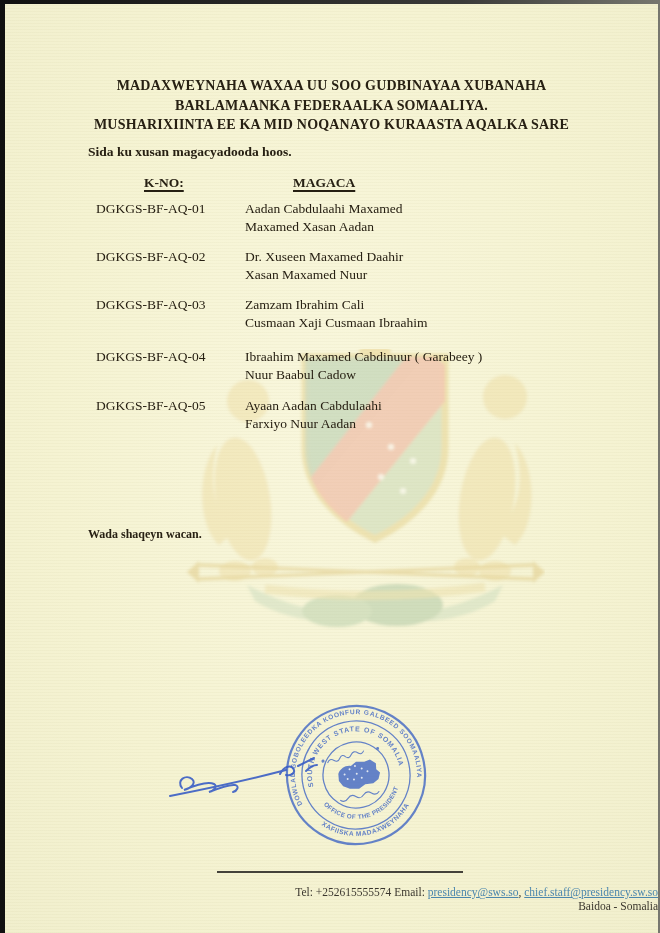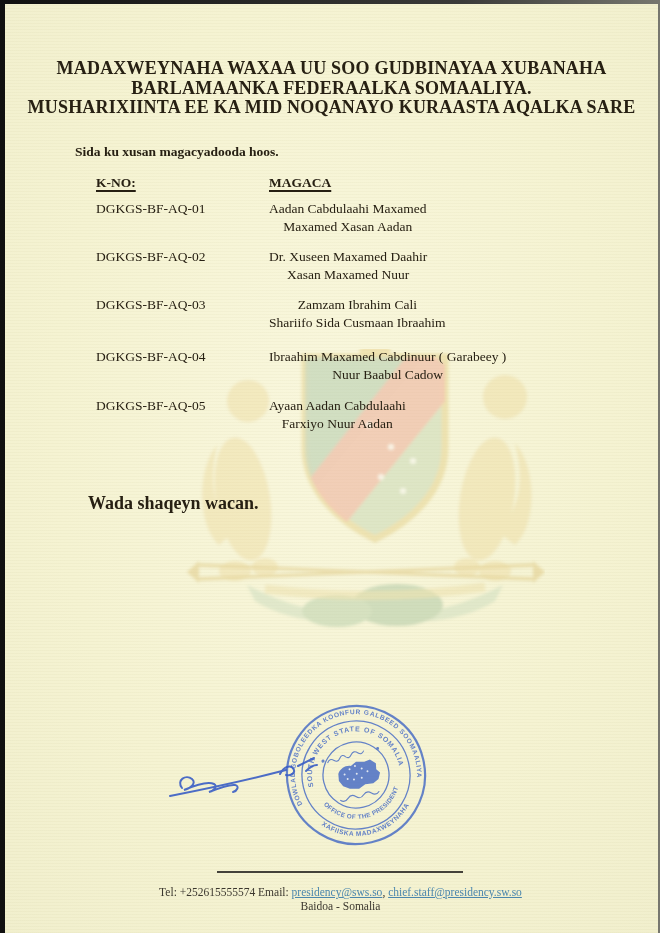--- a/index.html
+++ b/index.html
@@ -6,36 +6,36 @@
   html,body { width:660px; height:933px; }
   body { font-family:"Liberation Serif", serif; background:#14140f; overflow:hidden; }
   .photo { position:relative; width:660px; height:933px; background:linear-gradient(90deg,#101010,#3a3a38 70%,#77776f); }
   .paper {
     position:absolute; left:5px; top:4px; right:2px; bottom:0;
     background:
       repeating-linear-gradient(0deg, rgba(120,110,40,0.035) 0 1px, rgba(0,0,0,0) 1px 3px),
       radial-gradient(ellipse at 50% 45%, #f9f7dd 0%, #f5f3d2 60%, #f1efcd 100%);
     color:#272013;
   }
-  .title { position:absolute; left:0; right:0; top:55px; text-align:center;
-    font-weight:bold; font-size:18px; line-height:19.5px; letter-spacing:0.2px; }
-  .intro  { position:absolute; left:70px; top:140px; font-weight:bold; font-size:13.5px; }
+  .title { position:absolute; left:0; right:0; top:72px; text-align:center;
+    font-weight:bold; font-size:14px; line-height:19.5px; letter-spacing:0.2px; }
+  .intro  { position:absolute; left:83px; top:140px; font-weight:bold; font-size:13.5px; }
   .thead  { position:absolute; left:0; top:171px; width:100%; font-weight:bold; font-size:13.5px; }
   .col1 { position:absolute; left:91px; }
-  .col2 { position:absolute; left:264px;text-align:center; }
-  .th { text-decoration:underline; text-underline-offset:3px; text-decoration-thickness:1.5px; }
+  .col2 { position:absolute; left:240px; }
+  .th { text-decoration:underline; text-underline-offset:3px; text-decoration-thickness:1.5px;margin-left:48px; }
   .row { position:absolute; left:0; width:100%; font-size:13.5px; line-height:18px; }
   .nm { display:block; }
-  .closing { position:absolute; left:83px; top:489px; font-weight:bold; font-size:18px; }
+  .closing { position:absolute; left:83px; top:523px; font-weight:bold; font-size:12px; }
   .watermark { position:absolute; left:180px; top:345px; width:360px; height:290px; }
   .stamp { position:absolute; left:278px; top:698px; width:146px; height:146px; opacity:.78; }
   .signature { position:absolute; left:155px; top:740px; width:160px; height:60px; }
   .signatory { position:absolute; left:84px; top:801px; font-weight:bold; font-size:13.5px; line-height:20px; }
   .footer-rule { position:absolute; left:212px; top:867px; width:246px; height:2px; background:#44423a; }
-  .footer { position:absolute; left:18px; right:0; top:881px; text-align:center;
+  .footer { position:absolute; left:18px; right:0; top:881px; text-align:right;
     font-size:11.5px; color:#3b372e; line-height:14px; }
   .footer a { color:#4b86ad; text-decoration:underline; cursor:pointer; }
   .stamp text { font-family:"Liberation Sans", sans-serif; font-weight:bold; fill:#3c63c4; }
 </style>
 </head>
 <body>
 
 <div class="photo">
   <div class="paper">
 
@@ -129,21 +129,21 @@
       <span class="col1">DGKGS-BF-AQ-02</span>
       <span class="col2">
         <span class="nm">Dr. Xuseen Maxamed Daahir</span>
         <span class="nm">Xasan Maxamed Nuur</span>
       </span>
     </div>
     <div class="row" style="top:292px">
       <span class="col1">DGKGS-BF-AQ-03</span>
       <span class="col2">
         <span class="nm">Zamzam Ibrahim Cali</span>
-        <span class="nm">Shariifo Sida Cusmaan Ibraahim</span>
+        <span class="nm">Cusmaan Xaji Cusmaan Ibraahim</span>
       </span>
     </div>
     <div class="row" style="top:344px">
       <span class="col1">DGKGS-BF-AQ-04</span>
       <span class="col2">
         <span class="nm">Ibraahim Maxamed Cabdinuur ( Garabeey )</span>
         <span class="nm">Nuur Baabul Cadow</span>
       </span>
     </div>
     <div class="row" style="top:393px">

